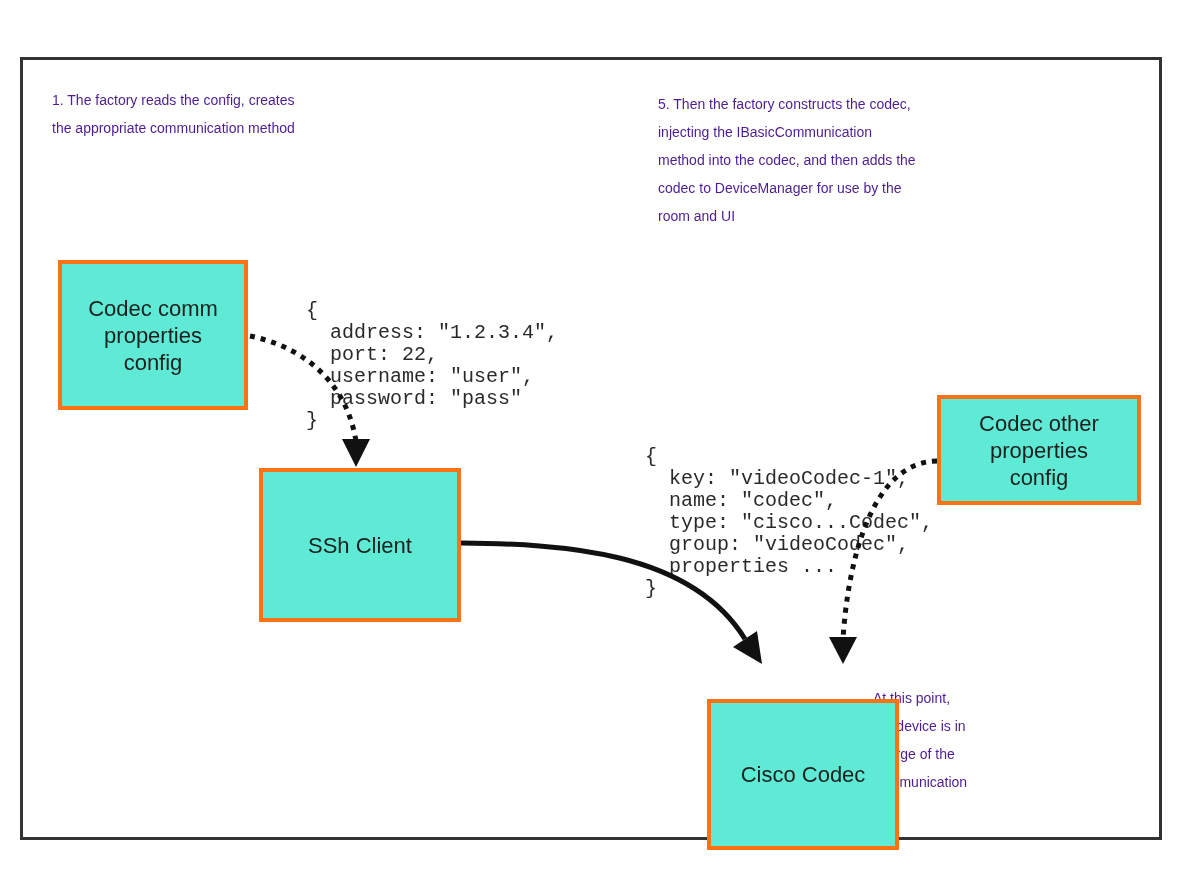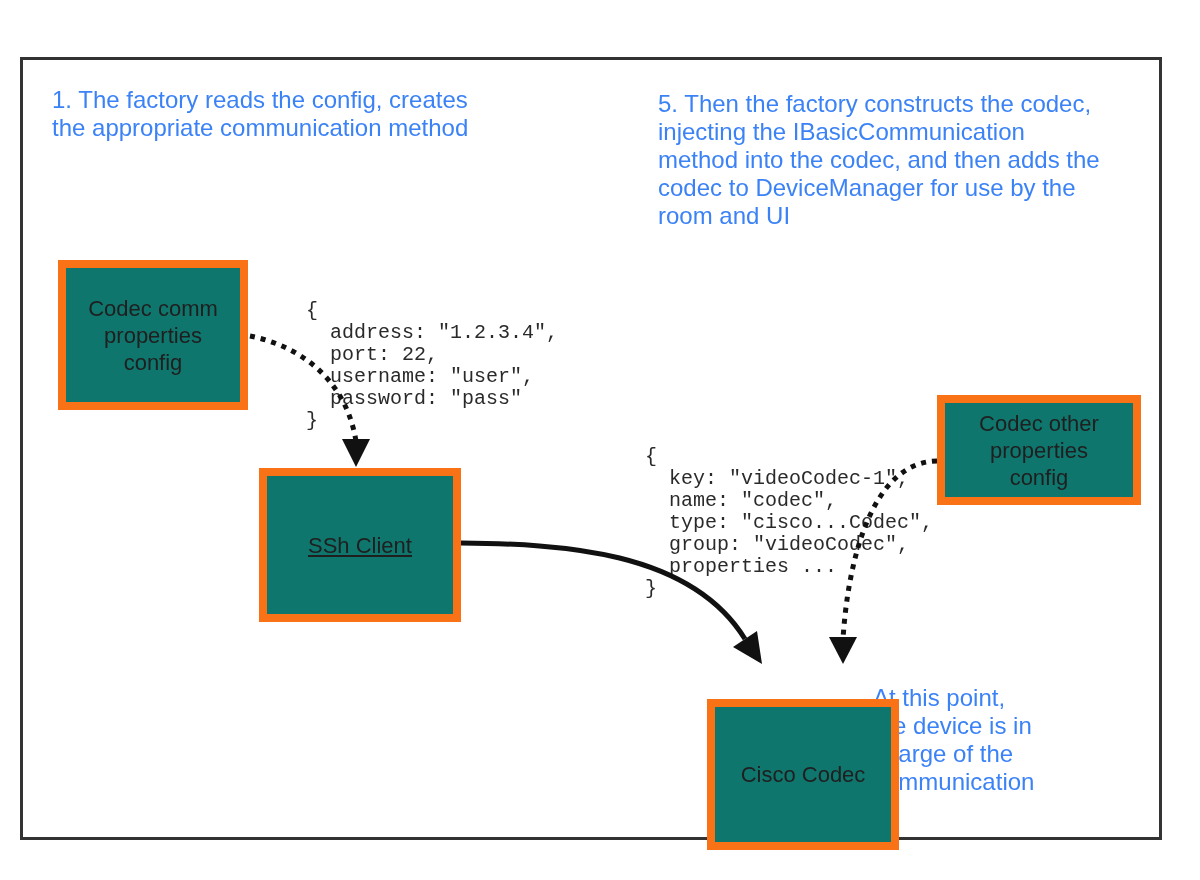--- a/index.html
+++ b/index.html
@@ -20,44 +20,44 @@
     position: absolute;
     left: 20px;
     top: 57px;
     width: 1136px;
     height: 777px;
     border: 3px solid #333333;
     background: #ffffff;
   }
   .note {
     position: absolute;
-    font-size: 24px;
+    font-size: 14px;
     line-height: 28px;
     white-space: pre-line;
-    color: #3b82f6;
+    color: #4c1d95;
   }
   .note1 { left: 52px;  top: 86px;  width: 480px; }
   .note2 { left: 658px; top: 90px;  width: 480px; }
   .note3 { left: 873px; top: 684px; width: 230px; }
   .dbox {
     position: absolute;
-    border: 8px solid #f97316;
-    background: #0f766e;
+    border: 4px solid #f97316;
+    background: #5eead4;
     display: flex;
     align-items: center;
     justify-content: center;
     text-align: center;
     font-size: 22px;
     line-height: 27px;
     white-space: pre-line;
     box-sizing: border-box;
     color: #1f1f1f;
   }
   .box-codec-comm  { left: 58px;  top: 260px; width: 190px; height: 150px; }
-  .box-ssh-client  { left: 259px; top: 468px; width: 202px; height: 154px; text-decoration: underline; }
+  .box-ssh-client  { left: 259px; top: 468px; width: 202px; height: 154px; }
   .box-codec-other { left: 937px; top: 395px; width: 204px; height: 110px; }
   .box-cisco-codec { left: 707px; top: 663px; width: 192px; height: 151px; margin-top: 36px; }
   .code {
     position: absolute;
     margin: 0;
     font-family: "Liberation Mono", "DejaVu Sans Mono", monospace;
     font-size: 20px;
     line-height: 22px;
     white-space: pre;
     color: #2a2a2a;

